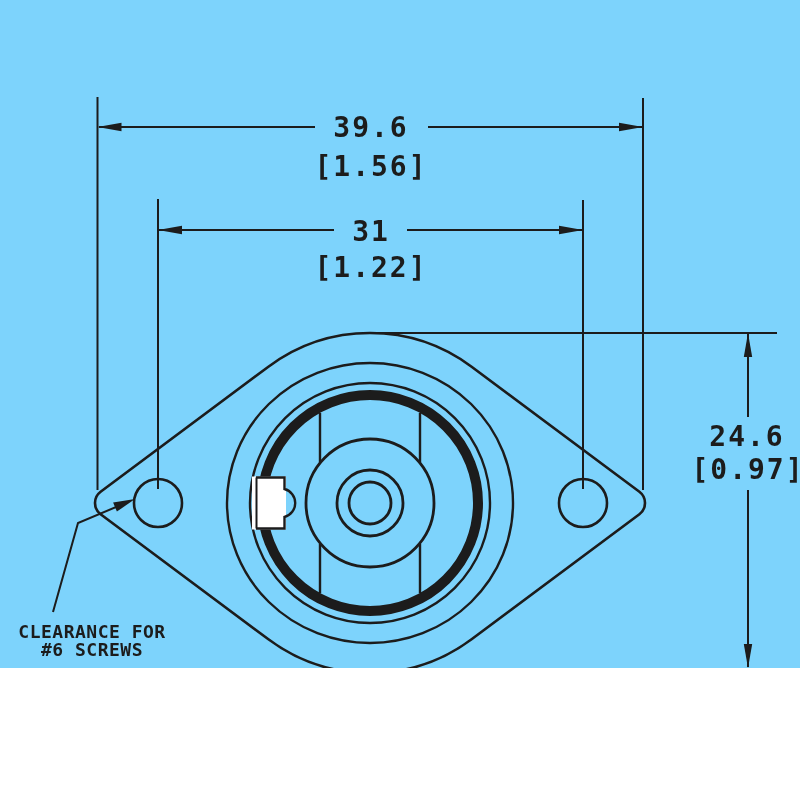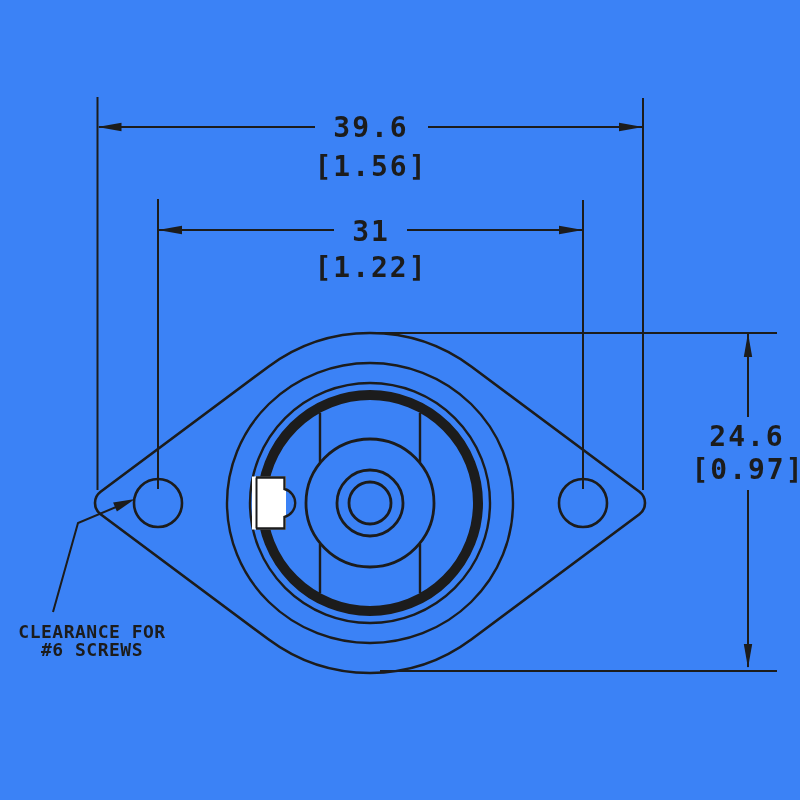--- a/index.html
+++ b/index.html
@@ -3,22 +3,22 @@
 <meta charset="utf-8">
 <style>
   html, body {
     margin: 0;
     padding: 0;
     background: #ffffff;
   }
   .canvas {
     position: relative;
     width: 800px;
-    height: 800px;
-    background: #3b82f6;
+    height: 668px;
+    background: #7dd3fc;
     overflow: hidden;
   }
   svg {
     display: block;
   }
   .dim-text {
     font-family: "DejaVu Sans Mono", "Liberation Mono", monospace;
     font-size: 28px;
     letter-spacing: 2px;
     fill: #1c1c1c;

